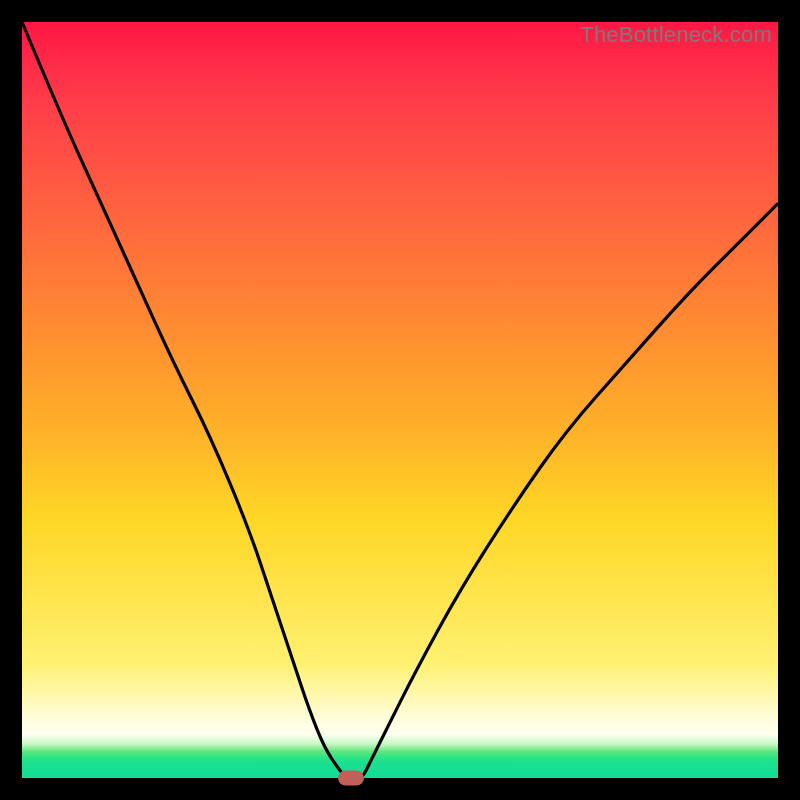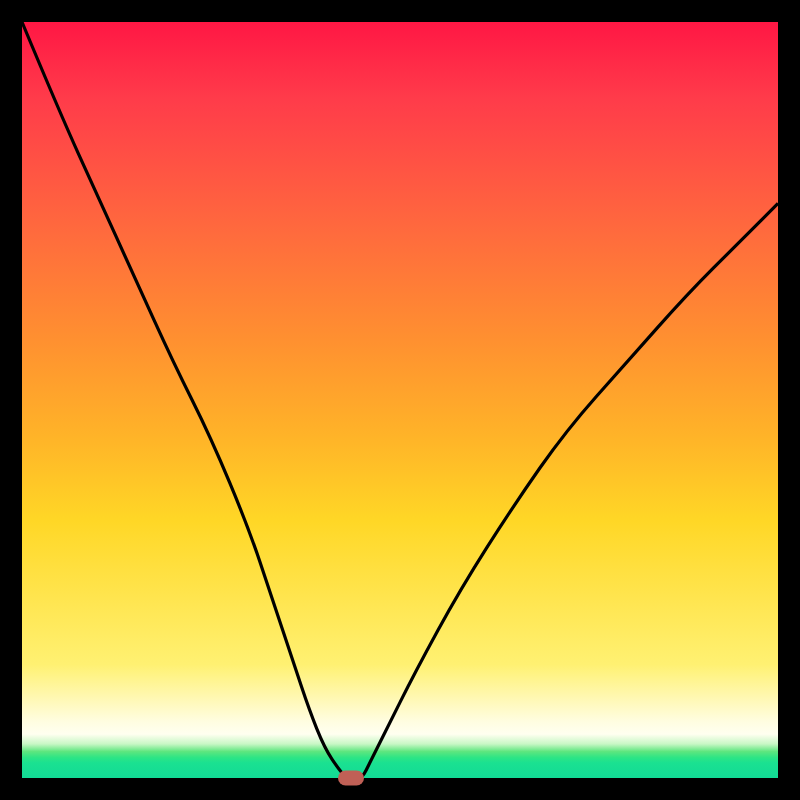--- a/index.html
+++ b/index.html
@@ -68,20 +68,21 @@
     background: #c06056;
     border-radius: 999px;
     transform: translate(-50%, -50%);
   }
 </style>
 </head>
 <body>
 
 <div class="frame">
   <div class="plot-area">
+    <div class="watermark">TheBottleneck.com</div>
 
     <svg class="curve" viewBox="0 0 756 756" preserveAspectRatio="none">
       <path id="curve-path" d="M 0,0 Q 37.800000000000004,90.72000000000003 56.7,132.3 Q 75.60000000000001,173.88 94.5,215.45999999999998 Q 113.39999999999999,257.03999999999996 132.3,298.62 Q 151.20000000000002,340.2 170.10000000000002,378 Q 189,415.8 207.89999999999998,461.15999999999997 Q 226.79999999999998,506.52 238.14,540.54 Q 249.48000000000002,574.56 260.82,608.5799999999999 Q 272.15999999999997,642.6 279.72,665.28 Q 287.28000000000003,687.96 294.84000000000003,706.86 Q 302.40000000000003,725.76 309.96000000000004,737.1 Q 317.52,748.44 321.29999999999995,752.22 Q 325.08,756 328.86,756 Q 332.64,756 336.41999999999996,756 Q 340.2,756 343.98,748.44 Q 347.76,740.88 355.32,725.76 Q 362.88,710.64 378,680.4 Q 393.12,650.16 415.79999999999995,608.5799999999999 Q 438.47999999999996,567 464.94,525.4200000000001 Q 491.40000000000003,483.84000000000003 517.86,446.04 Q 544.3199999999999,408.24 574.56,374.22 Q 604.8000000000001,340.2 635.04,306.17999999999995 Q 665.28,272.15999999999997 691.74,245.7 Q 718.1999999999999,219.24 737.0999999999999,200.33999999999997 T 756,181.43999999999994" fill="none" stroke="#000000" stroke-width="3.2"></path>
     </svg>
 
     <div class="marker" id="marker" style="left: 328.86px; top: 756px; background: rgb(192, 96, 86);"></div>
   </div>
 </div>
 
 </body></html>

